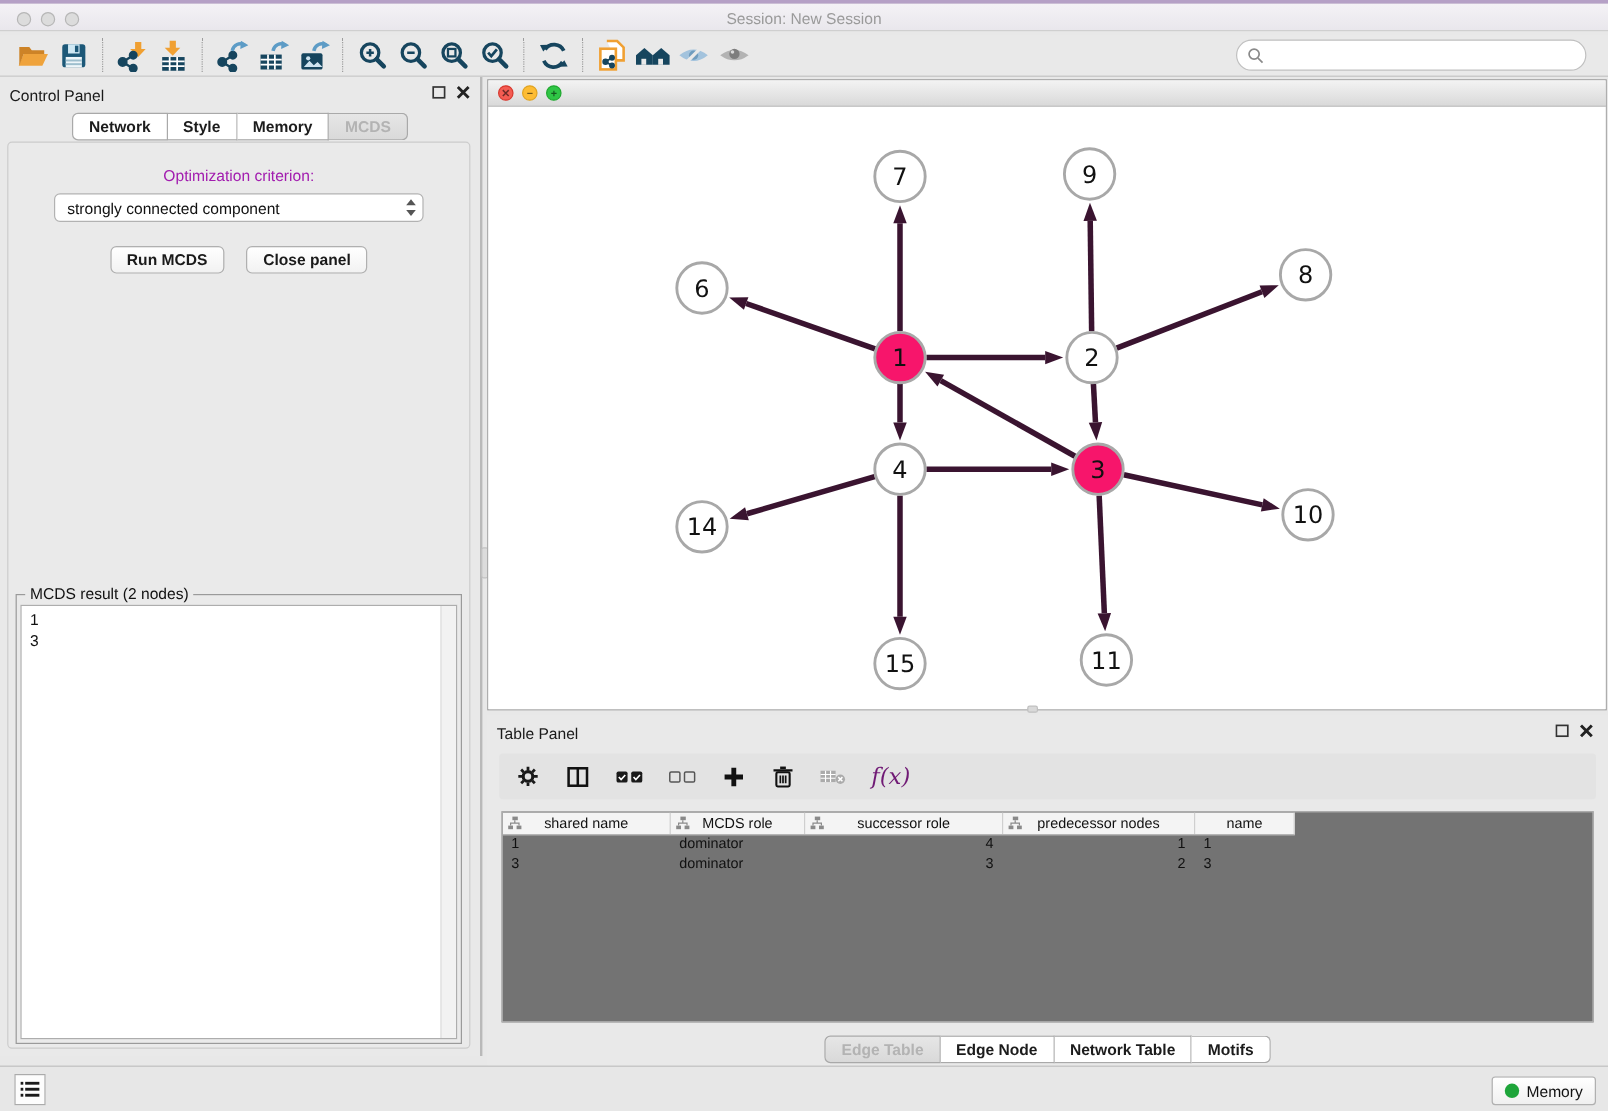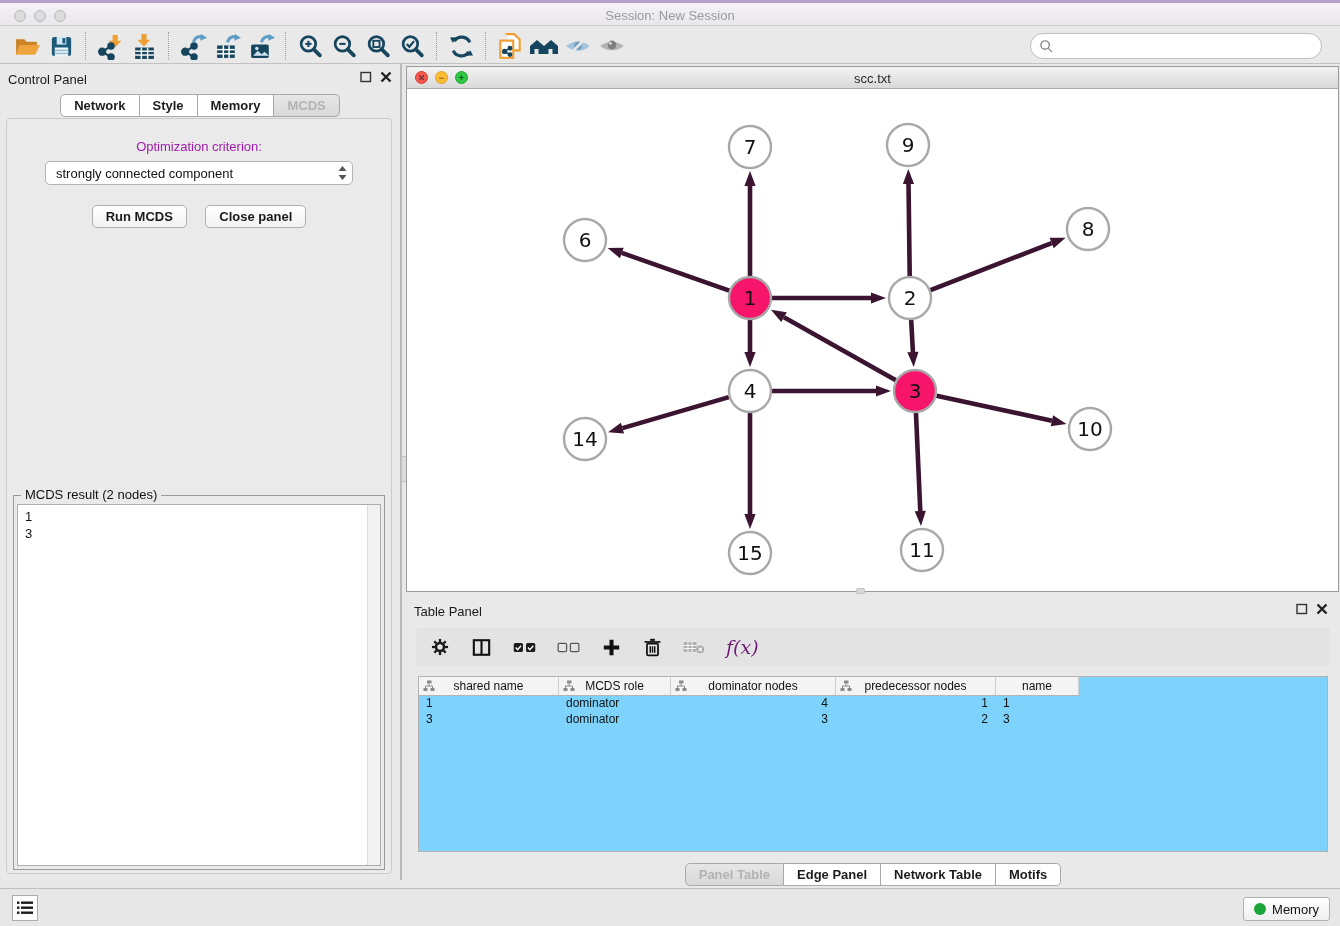--- a/index.html
+++ b/index.html
@@ -71,21 +71,21 @@
     background:#dcdcdc; border:1px solid #c2c2c2; border-radius:2px; }
   .hsplit-handle { position:absolute; left:856px; top:588px; width:9px; height:6px;
     background:#d9d9d9; border:1px solid #bfbfbf; border-radius:2px; }
 
   
   .table-panel { position:absolute; left:406px; top:596px; width:934px; height:292px; background:#e9e9e9; }
   .tp-toolbar { position:absolute; left:10px; right:10px; top:32px; height:38px; background:#e3e3e3;
     border-radius:3px; display:flex; align-items:center; padding-left:14px; gap:21px; }
   .tp-toolbar .ticon { display:flex; align-items:center; justify-content:center; }
   .fx-label { font-family:"DejaVu Serif", serif; font-style:italic; font-size:19px; color:#701a75; }
-  .grid-table { position:absolute; left:12px; top:80px; width:910px; height:176px; background:#7dd3fc;
+  .grid-table { position:absolute; left:12px; top:80px; width:910px; height:176px; background:#737373;
     border:1px solid #b3b3b3; overflow:hidden; }
   .gt-header { display:flex; height:19px; border-bottom:1px solid #b5b5b5; background:#f4f4f4; width:660px; }
   .gt-hcell { position:relative; border-right:1px solid #cfcfcf; font-size:12px; color:#111;
     display:flex; align-items:center; justify-content:center; }
   .gt-hcell .tree-ic { position:absolute; left:4px; top:3px; }
   .gt-row { display:flex; height:16px; font-size:12px; color:#111; }
   .gt-cell { overflow:hidden; white-space:nowrap; }
   .al { padding-left:7px; text-align:left; }
   .ar { padding-right:8px; text-align:right; }
   .tp-tabs { position:absolute; left:0; right:0; top:267px; text-align:center; }
@@ -321,21 +321,20 @@
   </div>
 </div>
 
 <div class="vsplit-handle"></div>
 
 <div class="net-frame">
   <div class="net-titlebar">
     <span class="tl tl-red">✕</span>
     <span class="tl tl-yellow">−</span>
     <span class="tl tl-green">+</span>
-    <span class="net-title">scc.txt</span>
   </div>
   <svg class="net-canvas" width="931" height="502" viewBox="0 0 931 502">
       <line x1="343" y1="187" x2="343" y2="97" stroke="#3a1430" stroke-width="4.6"></line>
       <polygon points="343,82 348.6,97 337.4,97" fill="#3a1430"></polygon>
       <line x1="322.2449403778676" y1="201.7042820722201" x2="214.79306023923473" y2="163.9333181447007" stroke="#3a1430" stroke-width="4.6"></line>
       <polygon points="200.64188322414446,158.9589650121235 216.65015207539687,158.650212059067 212.9359684030726,169.2164242303344" fill="#3a1430"></polygon>
       <line x1="365" y1="209" x2="464" y2="209" stroke="#3a1430" stroke-width="4.6"></line>
       <polygon points="479,209 464,214.6 464,203.4" fill="#3a1430"></polygon>
       <line x1="343" y1="231" x2="343" y2="263" stroke="#3a1430" stroke-width="4.6"></line>
       <polygon points="343,278 337.4,263 348.6,263" fill="#3a1430"></polygon>
@@ -485,21 +484,21 @@
           </svg>
         <span>MCDS role</span>
       </div>
       <div class="gt-hcell" style="width:165px">
         <svg class="tree-ic" width="12" height="12" viewBox="0 0 12 12">
             <rect x="4" y="0.5" width="4.5" height="3" fill="#8a8a8a"></rect>
             <rect x="0.5" y="8" width="4" height="3" fill="#8a8a8a"></rect>
             <rect x="7.5" y="8" width="4" height="3" fill="#8a8a8a"></rect>
             <path d="M6 3.5v2.5M2.5 8V6h7v2" fill="none" stroke="#8a8a8a" stroke-width="1"></path>
           </svg>
-        <span>dominator nodes</span>
+        <span>successor role</span>
       </div>
       <div class="gt-hcell" style="width:160px">
         <svg class="tree-ic" width="12" height="12" viewBox="0 0 12 12">
             <rect x="4" y="0.5" width="4.5" height="3" fill="#8a8a8a"></rect>
             <rect x="0.5" y="8" width="4" height="3" fill="#8a8a8a"></rect>
             <rect x="7.5" y="8" width="4" height="3" fill="#8a8a8a"></rect>
             <path d="M6 3.5v2.5M2.5 8V6h7v2" fill="none" stroke="#8a8a8a" stroke-width="1"></path>
           </svg>
         <span>predecessor nodes</span>
       </div>
@@ -518,22 +517,22 @@
       <div class="gt-cell al" style="width:140px">3</div>
       <div class="gt-cell al" style="width:112px">dominator</div>
       <div class="gt-cell ar" style="width:165px">3</div>
       <div class="gt-cell ar" style="width:160px">2</div>
       <div class="gt-cell al" style="width:83px">3</div>
     </div>
   </div>
 
   <div class="tp-tabs">
     <span class="seg">
-      <span class="tab active">Panel Table</span>
-      <span class="tab">Edge Panel</span>
+      <span class="tab active">Edge Table</span>
+      <span class="tab">Edge Node</span>
       <span class="tab">Network Table</span>
       <span class="tab">Motifs</span>
     </span>
   </div>
 </div>
 
 <div class="status-bar">
   <div class="list-btn">
     <svg width="16" height="14" viewBox="0 0 16 14">
       <g fill="#1a1a1a">

